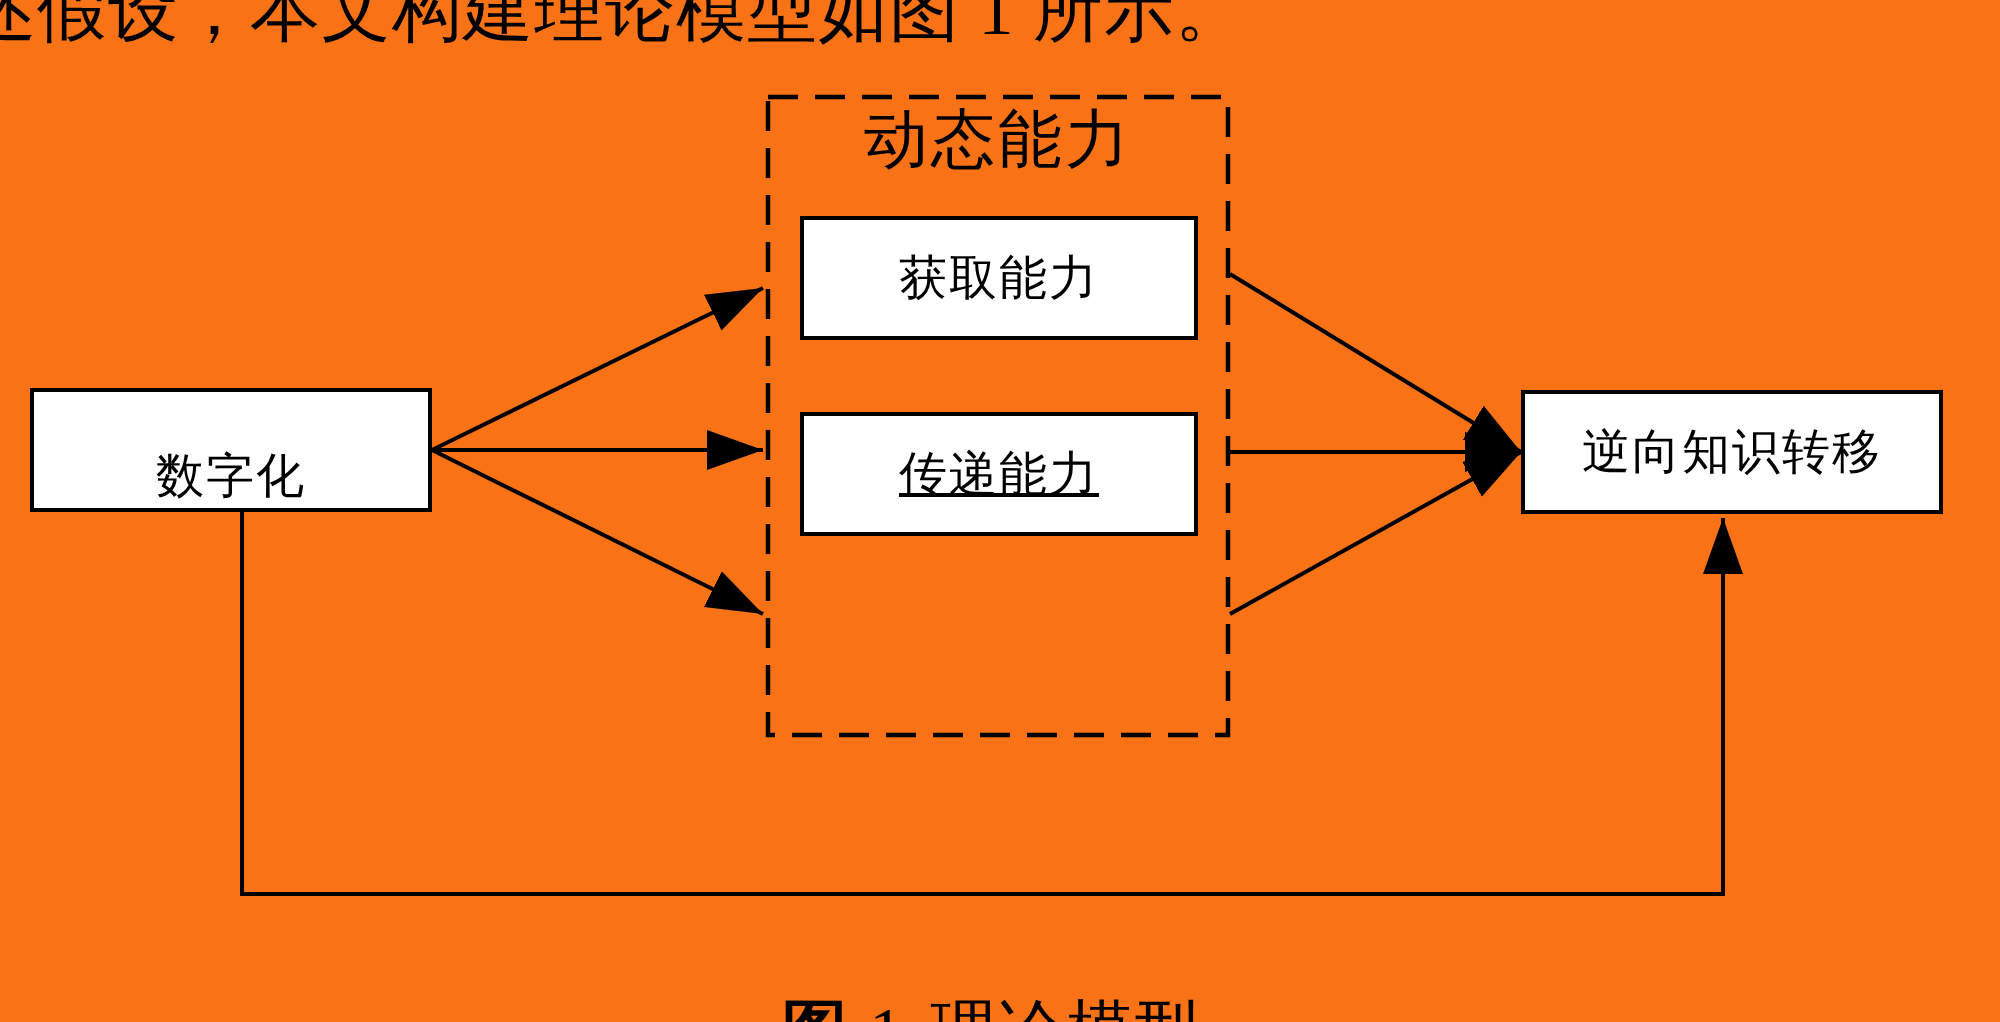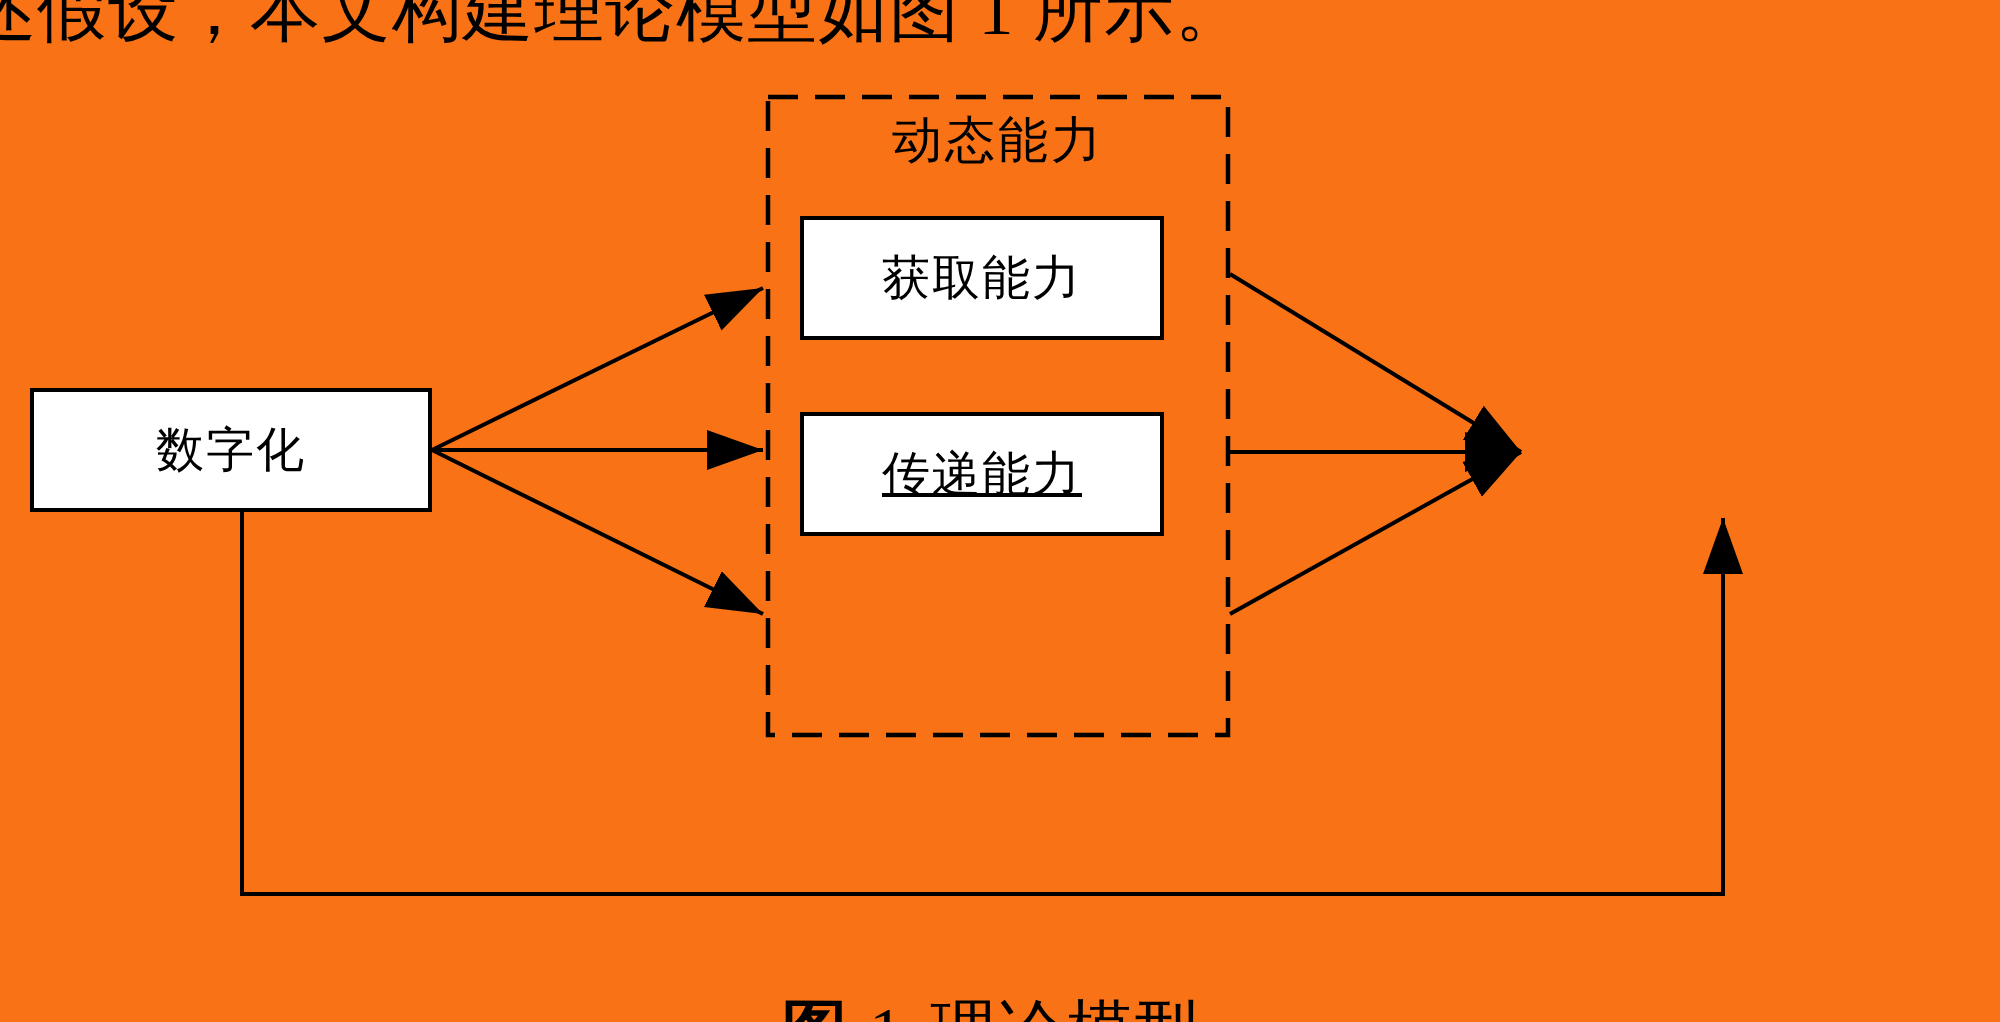--- a/index.html
+++ b/index.html
@@ -36,33 +36,33 @@
     position: absolute;
     box-sizing: border-box;
     border: 4px solid #000000;
     background: #ffffff;
     display: flex;
     align-items: center;
     justify-content: center;
     font-size: 48px;
     letter-spacing: 2px;
   }
-  .node-source { left: 30px;  top: 388px; width: 402px; height: 124px; }
+  .node-source { left: 30px;  top: 388px; width: 402px; height: 124px; align-items: flex-end; }
   .node-target { left: 1521px; top: 390px; width: 422px; height: 124px; }
-  .node-cap    { left: 800px; width: 364px; height: 124px; }
+  .node-cap    { left: 800px; width: 398px; height: 124px; }
   .node-cap-1  { top: 216px; }
   .node-cap-2  { top: 412px; text-decoration: underline; }
   .node-cap-3  { top: 568px; }
   .group-title {
     position: absolute;
     left: 768px;
     top: 112px;
     width: 460px;
     text-align: center;
-    font-size: 50px;
+    font-size: 64px;
     letter-spacing: 3px;
     line-height: 56px;
   }
   .caption {
     position: absolute;
     left: 992px;
     top: 996px;
     transform: translateX(-50%);
     white-space: nowrap;
     font-size: 66px;
@@ -105,18 +105,21 @@
     <span>数字化</span>
   </div>
 
   <div class="node node-cap node-cap-1">
     <span>获取能力</span>
   </div>
   <div class="node node-cap node-cap-2">
     <span>传递能力</span>
   </div>
 
+  <div class="node node-target">
+    <span>逆向知识转移</span>
+  </div>
 
   <div class="caption">
     <span class="cap-label">图</span><span class="cap-number">1</span><span class="cap-title">理论模型</span>
   </div>
 
 </div>
 
 </body></html>

